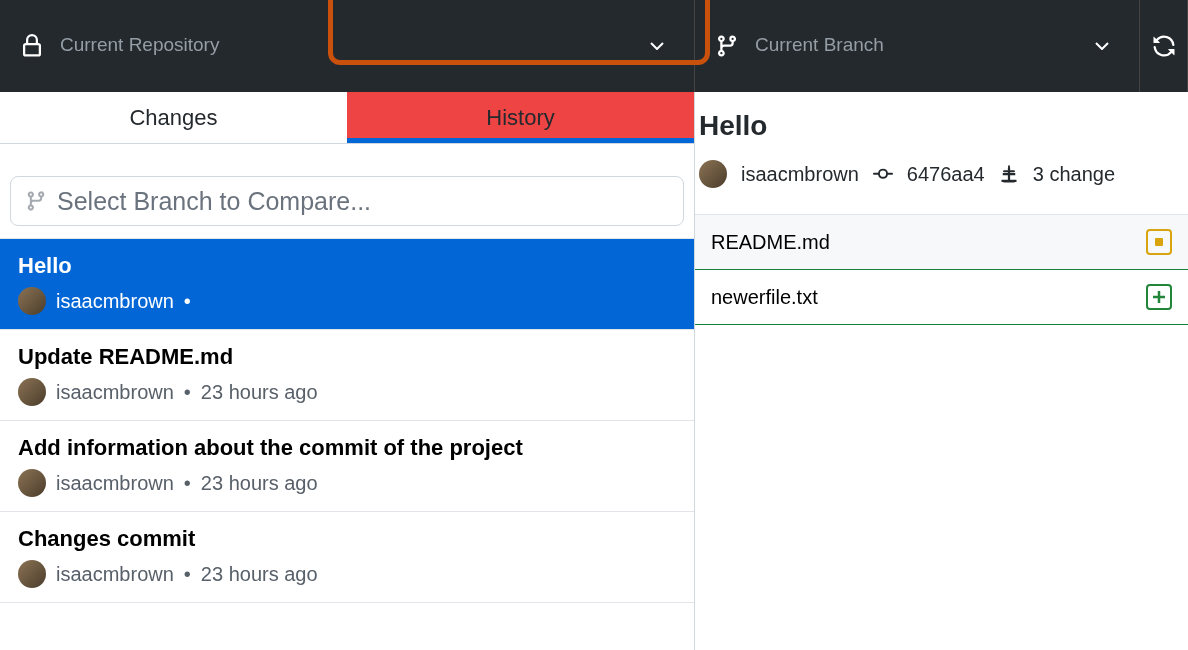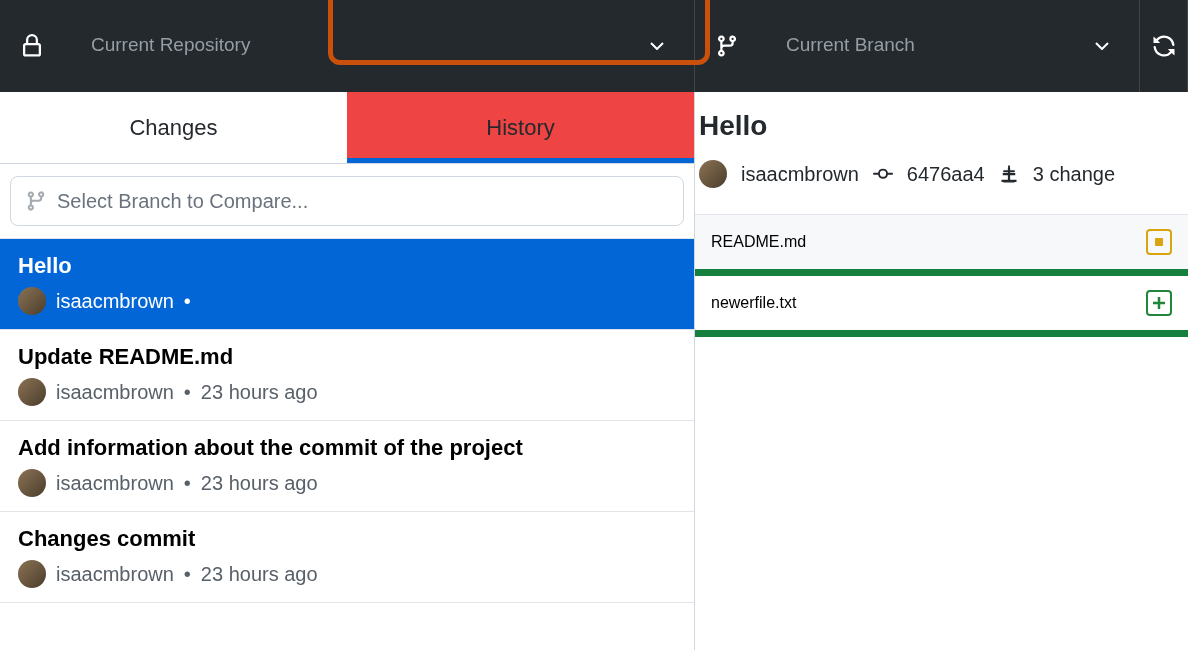--- a/index.html
+++ b/index.html
@@ -21,28 +21,28 @@
       align-items: center;
       padding: 0 20px;
       border-right: 1px solid #444;
       position: relative;
       cursor: pointer;
     }
     .header-repo { width: 695px; }
     .header-branch { width: 445px; }
     .header-refresh { width: 48px; justify-content: center; }
     .header-icon { width: 24px; height: 24px; margin-right: 16px; flex-shrink: 0; }
-    .header-text { display: flex; flex-direction: row; margin-left: 31px; }
+    .header-text { display: flex; flex-direction: row; }
     .header-label { font-size: 19px; color: #959da5; font-weight: 400; margin-bottom: 2px; }
     .header-value { font-size: 22px; font-weight: 600; color: #fff; }
     .header-caret { position: absolute; right: 30px; }
     .main { display: flex; height: calc(100% - 92px); }
     .left-panel { width: 695px; border-right: 1px solid #d0d7de; display: flex; flex-direction: column; }
     .right-panel { flex: 1; display: flex; flex-direction: column; overflow: hidden; }
-    .tabs { display: flex; height: 72px; border-bottom: 1px solid #d0d7de; }
+    .tabs { display: flex; height: 52px; border-bottom: 1px solid #d0d7de; }
     .tab {
       flex: 1;
       display: flex;
       align-items: center;
       justify-content: center;
       font-size: 22px;
       color: #24292e;
       cursor: pointer;
       position: relative;
     }
@@ -66,23 +66,24 @@
     .compare-bar { padding: 12px 10px; border-bottom: 1px solid #e1e4e8; }
     .compare-input {
       width: 100%;
       height: 50px;
       border: 1px solid #d0d7de;
       border-radius: 8px;
       padding: 0 14px;
       display: flex;
       align-items: center;
       color: #6a737d;
-      font-size: 20px;
+      font-size: 25px;
       cursor: pointer;
       background: #fff;
+      margin-top: 20px;
     }
     .compare-input .branch-icon { margin-right: 10px; opacity: 0.6; }
     .commit-list { flex: 1; overflow-y: auto; }
     .commit-item {
       padding: 14px 18px;
       border-bottom: 1px solid #e1e4e8;
       cursor: pointer;
     }
     .commit-item.selected { background: #0366d6; color: #fff; }
     .commit-title { font-size: 22px; font-weight: 600; margin-bottom: 8px; }
@@ -98,22 +99,22 @@
     .detail-header { padding: 18px 0 12px 0; }
     .detail-title { font-size: 28px; font-weight: 700; color: #24292e; margin-bottom: 18px; padding: 0 4px; }
     .detail-meta { display: flex; align-items: center; gap: 14px; font-size: 20px; color: #24292e; padding: 0 4px 14px 4px; }
     .detail-meta .sep-icon { display: inline-flex; align-items: center; }
     .files-list { border-top: 1px solid #e1e4e8; }
     .file-item {
       display: flex;
       align-items: center;
       justify-content: space-between;
       padding: 14px 16px;
-      font-size: 16px;
-      border-bottom: 7px solid #15803d;
+      font-size: 20px;
+      border-bottom: 1px solid #15803d;
       cursor: pointer;
     }
     .file-item.selected { background: #f6f8fa; }
     .file-status-icon {
       width: 26px;
       height: 26px;
       border-radius: 4px;
       display: flex;
       align-items: center;
       justify-content: center;

